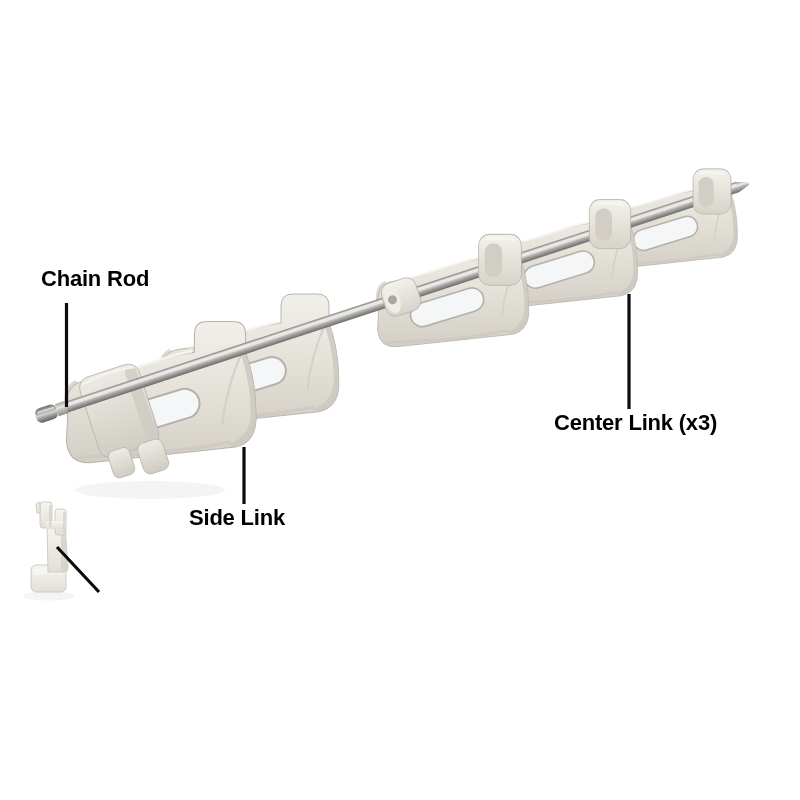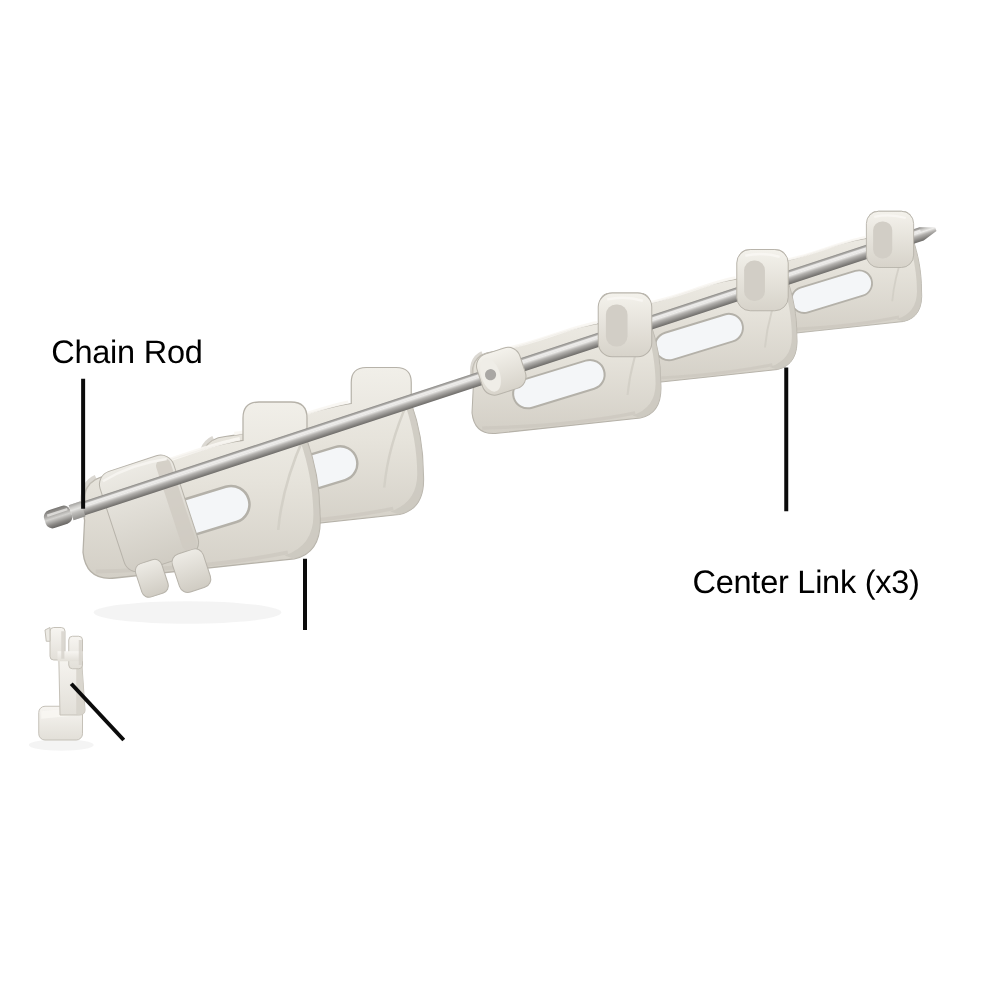--- a/index.html
+++ b/index.html
@@ -5,35 +5,35 @@
   html,body{margin:0;padding:0;}
   body{
     width:800px;height:800px;position:relative;overflow:hidden;
     background:var(--background,#ffffff);
     font-family:"Liberation Sans", sans-serif;
   }
   #stage{position:absolute;inset:0;width:800px;height:800px;}
   svg{display:block;}
   .label{
     position:absolute;
-    font-weight:normal;
-    font-size:26px;
+    font-weight:bold;
+    font-size:22px;
     line-height:1;
     letter-spacing:-0.2px;
     color:var(--label-text,#000);
     white-space:nowrap;
   }
   .leader{
     stroke:var(--leader-line,#0b0b0b);
     stroke-width:3.2;
     stroke-linecap:butt;
     fill:none;
   }
   #lbl-chain-rod{left:41px;top:268px;}
-  #lbl-center-link{left:554px;top:412px;margin-top:40px;}
+  #lbl-center-link{left:554px;top:412px;}
   #lbl-side-link{left:189px;top:507px;}
   #lbl-lock-tab{left:115px;top:590px;}
 </style>
 </head>
 <body>
 
 <div id="stage">
 
   <svg width="800" height="800" viewBox="0 0 800 800">
     <defs>
@@ -145,13 +145,14 @@
     </g>
 
     <line class="leader" x1="66.5" y1="303" x2="66.5" y2="407"></line>
     <line class="leader" x1="629" y1="294" x2="629" y2="409"></line>
     <line class="leader" x1="244" y1="447" x2="244" y2="504"></line>
     <line class="leader" x1="57" y1="547" x2="99" y2="592"></line>
   </svg>
 
   <div class="label" id="lbl-chain-rod">Chain Rod</div>
   <div class="label" id="lbl-center-link">Center Link (x3)</div>
+  <div class="label" id="lbl-side-link">Side Link</div>
 </div>
 
 </body></html>

